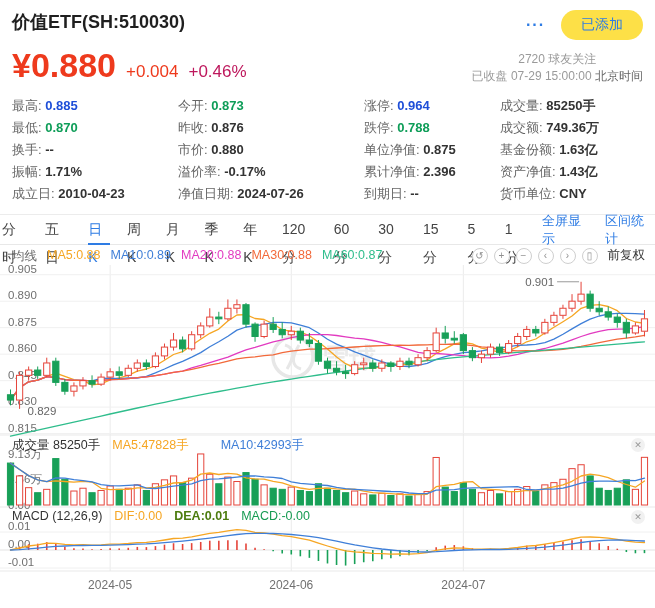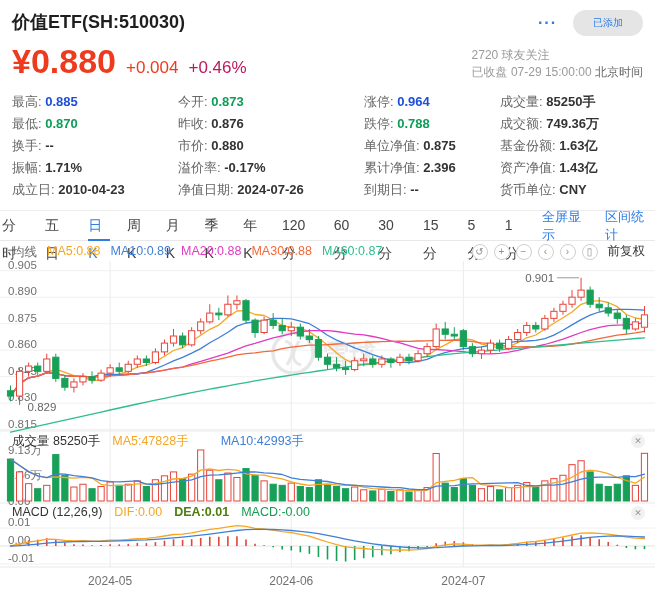--- a/index.html
+++ b/index.html
@@ -6,27 +6,27 @@
   html,body { width:655px; height:608px; background:#fff; overflow:hidden;
     font-family:"Liberation Sans", sans-serif; }
   .page { width:655px; height:608px; position:relative; background:#fff; }
 
   
   .hdr { padding:10px 12px 0 12px; }
   .hdr-row { display:flex; align-items:flex-start; justify-content:space-between; }
   .title { font-size:18px; font-weight:700; color:#1f1f1f; letter-spacing:0; }
   .hdr-right { display:flex; align-items:center; gap:16px; }
   .more-dots { color:#2e7ce4; font-size:16px; font-weight:700; letter-spacing:1px; cursor:pointer; }
-  .added-btn { background:#e5e5e5; color:#2e7ce4; font-size:10px; padding:6px 20px;
+  .added-btn { background:#fde047; color:#2e7ce4; font-size:14px; padding:6px 20px;
     border-radius:16px; border:none; cursor:pointer; }
   .price-row { display:flex; align-items:flex-end; justify-content:space-between; margin-top:6px; }
   .price-left { display:flex; align-items:baseline; gap:10px; }
   .big-price { font-size:34px; font-weight:700; }
   .chg { font-size:17px; }
-  .mkt-info { text-align:left; font-size:12px; color:#9a9a9a; line-height:17px; }
+  .mkt-info { text-align:center; font-size:12px; color:#9a9a9a; line-height:17px; }
   .mkt-info .tz { color:#666; }
 
   
   .stats { display:grid; grid-template-columns:166px 186px 136px 1fr;
     margin:10px 12px 0 12px; font-size:13px; }
   .stat-col { display:flex; flex-direction:column; }
   .stat-item { height:22px; line-height:22px; white-space:nowrap; }
   .stat-item .lb { color:#666; }
   .stat-item .vl { color:#333; font-weight:700; }
   .vl.red { color:#1d4ed8; } .vl.green { color:#0e9d58; }

